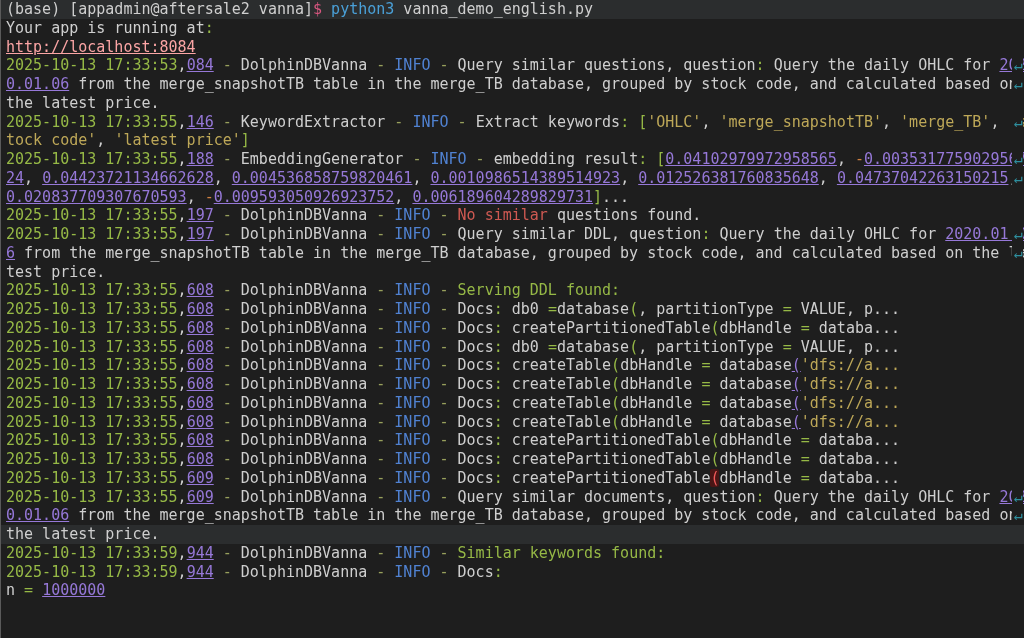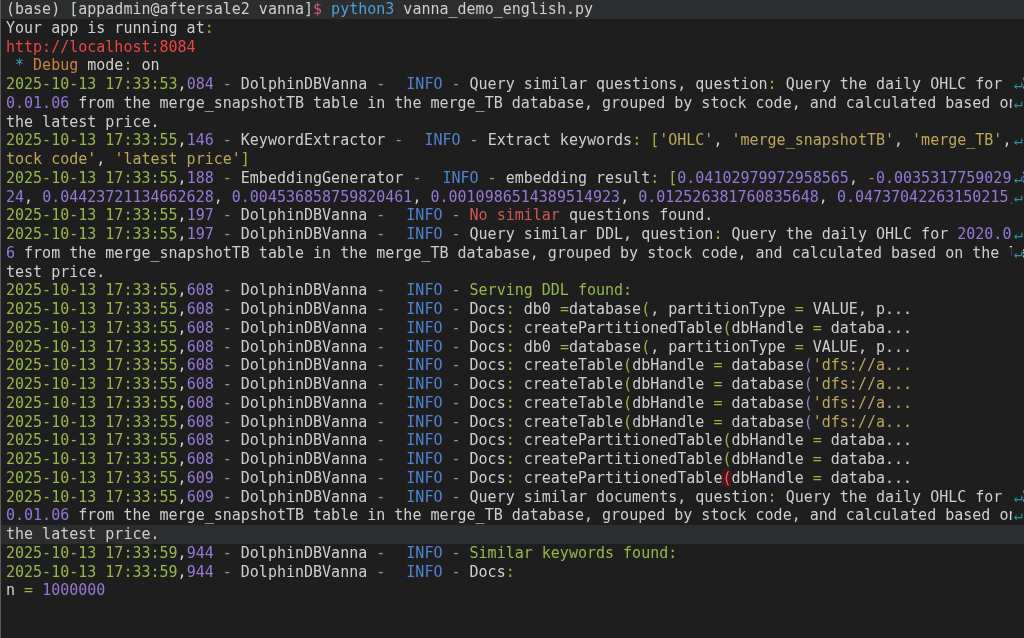--- a/index.html
+++ b/index.html
@@ -19,54 +19,54 @@
     height:18.76px;
     line-height:18.76px;
     white-space:pre;
     padding-left:5px;
     color:#cfcfcf;
     overflow:hidden;
   }
   .line.hl{background:#2b2d2e;}
   .w{color:#cfcfcf;}
   .g{color:#96b946;}
-  .p{color:#9678d8;}
-  .b{color:#5082d2;margin-left:12px;}
+  .p{color:#9678d8;text-decoration:underline;}
+  .b{color:#5082d2;}
   .r{color:#cf5952;}
   .y{color:#bea858;}
   .o{color:#cf8142;}
   .t{color:#3fa3b5;}
   .k{color:#d6567f;}
   .cb{color:#4aa0d8;}
   .d{color:#98a05c;}
   .rb{color:#f25a5a;background:#4a1515;border-radius:2px;}
-  .lk{color:#ef4444;cursor:pointer;margin-top:12px;}
+  .lk{color:#fca5a5;text-decoration:underline;cursor:pointer;margin-top:12px;}
   .wrap{
     position:absolute;
     right:1px;top:0;
     color:#2e8f9e;
     background:#1e1e1e;
     padding-left:2px;
   }
 </style>
 </head>
 <body>
 
 <div class="term" id="terminal">
     <div class="line hl"><span class="w">(base) [appadmin@aftersale2 vanna]</span><span class="k">$</span><span class="w"> </span><span class="cb">python3</span><span class="w"> vanna_demo_english.py</span></div>
     <div class="line"><span class="w">Your app is running at</span><span class="g">:</span></div>
     <div class="line"><span class="lk">http://localhost:8084</span></div>
-    <div class="line"><span class="t"> * </span><span class="o">Debug</span><span class="w"> mode</span><span class="g">:</span><span class="w"> on</span></div>
     <div class="line"><span class="g">2025-10-13 17:33:53</span><span class="w">,</span><span class="p">084</span><span class="d"> - </span><span class="w">DolphinDBVanna</span><span class="d"> - </span><span class="b">INFO</span><span class="d"> - </span><span class="w">Query similar questions, question</span><span class="g">:</span><span class="w"> Query the daily OHLC for </span><span class="p">202</span><span class="wrap">↵</span></div>
     <div class="line"><span class="p">0.01.06</span><span class="w"> from the merge_snapshotTB table in the merge_TB database, grouped by stock code, and calculated based on </span><span class="wrap">↵</span></div>
     <div class="line"><span class="w">the latest price.</span></div>
     <div class="line"><span class="g">2025-10-13 17:33:55</span><span class="w">,</span><span class="p">146</span><span class="d"> - </span><span class="w">KeywordExtractor</span><span class="d"> - </span><span class="b">INFO</span><span class="d"> - </span><span class="w">Extract keywords</span><span class="g">:</span><span class="w"> </span><span class="g">[</span><span class="y">'OHLC'</span><span class="w">, </span><span class="y">'merge_snapshotTB'</span><span class="w">, </span><span class="y">'merge_TB'</span><span class="w">, </span><span class="y">'s</span><span class="wrap">↵</span></div>
     <div class="line"><span class="y">tock code'</span><span class="w">, </span><span class="y">'latest price'</span><span class="g">]</span></div>
     <div class="line"><span class="g">2025-10-13 17:33:55</span><span class="w">,</span><span class="p">188</span><span class="d"> - </span><span class="w">EmbeddingGenerator</span><span class="d"> - </span><span class="b">INFO</span><span class="d"> - </span><span class="w">embedding result</span><span class="g">:</span><span class="w"> </span><span class="g">[</span><span class="p">0.04102979972958565</span><span class="w">, </span><span class="o">-</span><span class="p">0.0035317759029567</span><span class="wrap">↵</span></div>
     <div class="line"><span class="p">24</span><span class="w">, </span><span class="p">0.04423721134662628</span><span class="w">, </span><span class="p">0.004536858759820461</span><span class="w">, </span><span class="p">0.0010986514389514923</span><span class="w">, </span><span class="p">0.012526381760835648</span><span class="w">, </span><span class="p">0.04737042263150215</span><span class="w">, </span><span class="wrap">↵</span></div>
+    <div class="line"><span class="p">0.020837709307670593</span><span class="w">, </span><span class="o">-</span><span class="p">0.009593050926923752</span><span class="w">, </span><span class="p">0.006189604289829731</span><span class="g">]</span><span class="w">...</span></div>
     <div class="line"><span class="g">2025-10-13 17:33:55</span><span class="w">,</span><span class="p">197</span><span class="d"> - </span><span class="w">DolphinDBVanna</span><span class="d"> - </span><span class="b">INFO</span><span class="d"> - </span><span class="r">No similar</span><span class="w"> questions found.</span></div>
     <div class="line"><span class="g">2025-10-13 17:33:55</span><span class="w">,</span><span class="p">197</span><span class="d"> - </span><span class="w">DolphinDBVanna</span><span class="d"> - </span><span class="b">INFO</span><span class="d"> - </span><span class="w">Query similar DDL, question</span><span class="g">:</span><span class="w"> Query the daily OHLC for </span><span class="p">2020.01.0</span><span class="wrap">↵</span></div>
     <div class="line"><span class="p">6</span><span class="w"> from the merge_snapshotTB table in the merge_TB database, grouped by stock code, and calculated based on the la</span><span class="wrap">↵</span></div>
     <div class="line"><span class="w">test price.</span></div>
     <div class="line"><span class="g">2025-10-13 17:33:55</span><span class="w">,</span><span class="p">608</span><span class="d"> - </span><span class="w">DolphinDBVanna</span><span class="d"> - </span><span class="b">INFO</span><span class="d"> - </span><span class="g">Serving DDL found:</span></div>
     <div class="line"><span class="g">2025-10-13 17:33:55</span><span class="w">,</span><span class="p">608</span><span class="d"> - </span><span class="w">DolphinDBVanna</span><span class="d"> - </span><span class="b">INFO</span><span class="d"> - </span><span class="w">Docs</span><span class="g">:</span><span class="w"> db0 </span><span class="g">=</span><span class="w">database</span><span class="g">(</span><span class="w">, partitionType </span><span class="g">=</span><span class="w"> VALUE, p...</span></div>
     <div class="line"><span class="g">2025-10-13 17:33:55</span><span class="w">,</span><span class="p">608</span><span class="d"> - </span><span class="w">DolphinDBVanna</span><span class="d"> - </span><span class="b">INFO</span><span class="d"> - </span><span class="w">Docs</span><span class="g">:</span><span class="w"> createPartitionedTable</span><span class="g">(</span><span class="w">dbHandle </span><span class="g">=</span><span class="w"> databa...</span></div>
     <div class="line"><span class="g">2025-10-13 17:33:55</span><span class="w">,</span><span class="p">608</span><span class="d"> - </span><span class="w">DolphinDBVanna</span><span class="d"> - </span><span class="b">INFO</span><span class="d"> - </span><span class="w">Docs</span><span class="g">:</span><span class="w"> db0 </span><span class="g">=</span><span class="w">database</span><span class="g">(</span><span class="w">, partitionType </span><span class="g">=</span><span class="w"> VALUE, p...</span></div>
     <div class="line"><span class="g">2025-10-13 17:33:55</span><span class="w">,</span><span class="p">608</span><span class="d"> - </span><span class="w">DolphinDBVanna</span><span class="d"> - </span><span class="b">INFO</span><span class="d"> - </span><span class="w">Docs</span><span class="g">:</span><span class="w"> createTable</span><span class="g">(</span><span class="w">dbHandle </span><span class="g">=</span><span class="w"> database</span><span class="p">(</span><span class="y">'dfs://a...</span></div>
     <div class="line"><span class="g">2025-10-13 17:33:55</span><span class="w">,</span><span class="p">608</span><span class="d"> - </span><span class="w">DolphinDBVanna</span><span class="d"> - </span><span class="b">INFO</span><span class="d"> - </span><span class="w">Docs</span><span class="g">:</span><span class="w"> createTable</span><span class="g">(</span><span class="w">dbHandle </span><span class="g">=</span><span class="w"> database</span><span class="p">(</span><span class="y">'dfs://a...</span></div>

